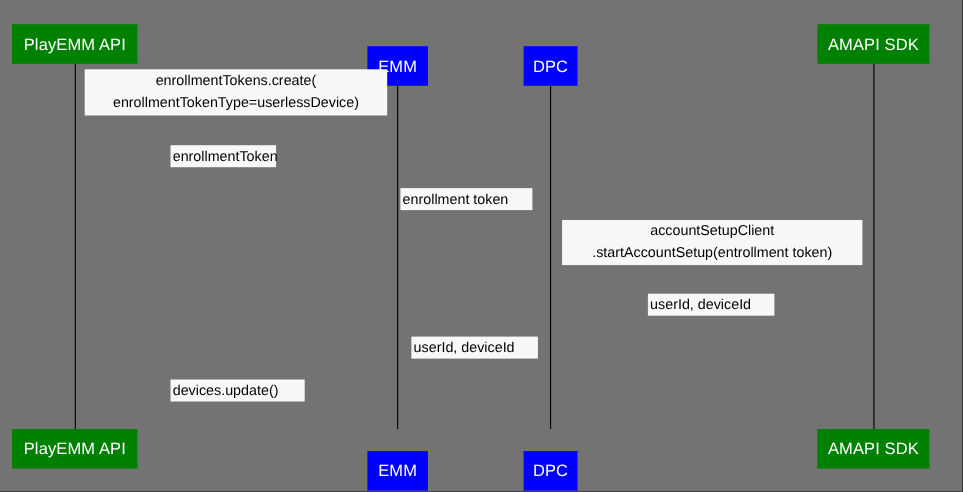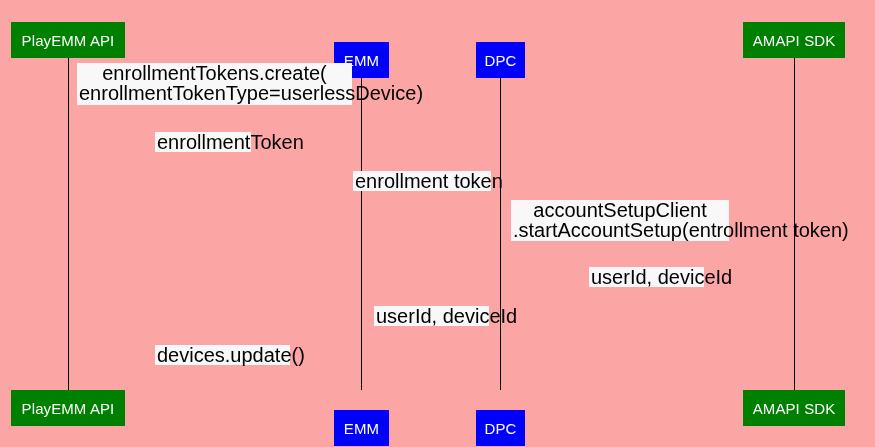--- a/index.html
+++ b/index.html
@@ -8,21 +8,21 @@
     padding: 0;
     background: #000000;
   }
   body {
     font-family: "Liberation Sans", sans-serif;
   }
   #diagram {
     position: relative;
     width: 875px;
     height: 447px;
-    background: #fca5a5;
+    background: #737373;
     overflow: hidden;
   }
   .lifeline {
     position: absolute;
     width: 1px;
     background: #000000;
     top: 58px;
     height: 332px;
   }
   .actor-box {
@@ -37,21 +37,21 @@
     white-space: nowrap;
     box-sizing: border-box;
   }
   .actor-green { background: #008000; }
   .actor-blue  { background: #0000ff; margin-top: 20px; }
 
   .msg-label {
     position: absolute;
     background: #f8f8f8;
     color: #000000;
-    font-size: 20px;
+    font-size: 13px;
     line-height: 20px;
     text-align: center;
     white-space: pre;
     box-sizing: border-box;
     padding: 0 2px;
   }
   .msg-label.single { text-align: left; }
 </style>
 </head>
 <body>
@@ -74,30 +74,30 @@
   </div>
   <div class="actor-box actor-green" style="left:743px; top:22px; width:102px; height:36px;">
     <span>AMAPI SDK</span>
   </div>
 
   <div class="msg-label" style="left:77px; top:63px; width:275px; height:42px;">enrollmentTokens.create(
 enrollmentTokenType=userlessDevice)</div>
 
   <div class="msg-label single" style="left:155px; top:132px; width:96px; height:20px;">enrollmentToken</div>
 
-  <div class="msg-label single" style="left:353px; top:171px; width:138px; height:20px;">enrollment token</div>
+  <div class="msg-label single" style="left:364px; top:171px; width:120px; height:20px;">enrollment token</div>
 
-  <div class="msg-label" style="left:511px; top:200px; width:218px; height:41px;">accountSetupClient
+  <div class="msg-label" style="left:511px; top:200px; width:273px; height:41px;">accountSetupClient
 .startAccountSetup(entrollment token)</div>
 
   <div class="msg-label single" style="left:589px; top:267px; width:115px; height:20px;">userId, deviceId</div>
 
   <div class="msg-label single" style="left:374px; top:306px; width:115px; height:20px;">userId, deviceId</div>
 
-  <div class="msg-label single" style="left:155px; top:345px; width:135px; height:20px;">devices.update()</div>
+  <div class="msg-label single" style="left:155px; top:345px; width:122px; height:20px;">devices.update()</div>
 
   <div class="actor-box actor-green" style="left:11px; top:390px; width:114px; height:36px;">
     <span>PlayEMM API</span>
   </div>
   <div class="actor-box actor-blue" style="left:334px; top:390px; width:55px; height:36px;">
     <span>EMM</span>
   </div>
   <div class="actor-box actor-blue" style="left:476px; top:390px; width:49px; height:36px;">
     <span>DPC</span>
   </div>

